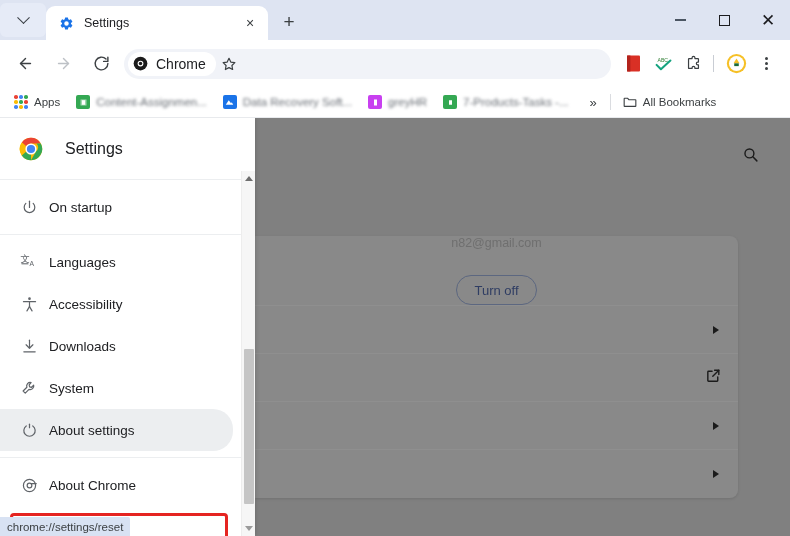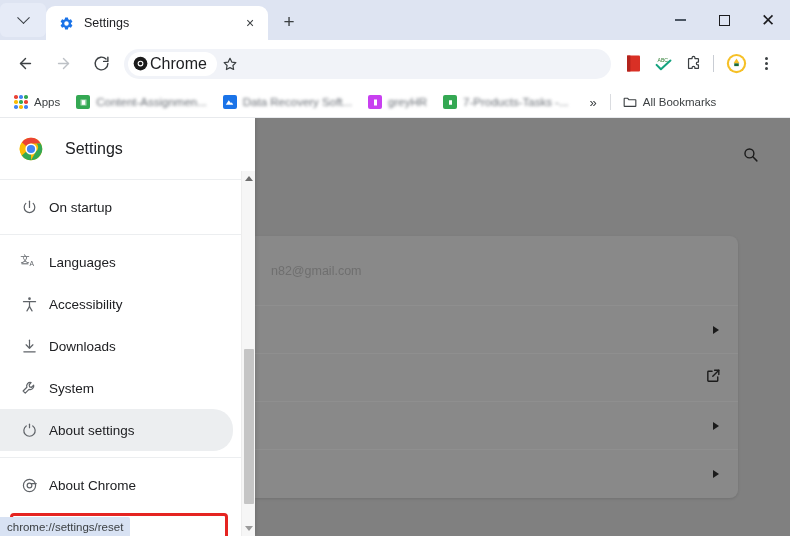--- a/index.html
+++ b/index.html
@@ -130,23 +130,23 @@
   .chrome-chip {
     height: 24px;
     background: #ffffff;
     border-radius: 13px;
     display: flex;
     align-items: center;
     padding: 0 10px 0 5px;
     flex: 0 0 auto;
   }
   .chip-label {
-    font-size: 16px;
+    font-size: 14px;
     color: #202124;
-    margin-left: 2px;
+    margin-left: 8px;
     white-space: nowrap;
   }
   .url {
     flex: 1;
     font-size: 13px;
     color: #202124;
     margin-left: 10px;
     white-space: nowrap;
     overflow: hidden;
     min-width: 0;
@@ -259,21 +259,21 @@
   }
   .card-row {
     position: relative;
     height: 48px;
     display: flex;
     align-items: center;
     padding: 0 16px;
     border-bottom: 1px solid #8f8f8f;
   }
   .card-row:last-child { border-bottom: none; }
-  .card-row.tall { height: 70px; }
+  .card-row.tall { height: 70px; flex-direction: column; }
   .row-text {
     flex: 1;
     font-size: 12.5px;
     color: #6f6f6f;
     white-space: nowrap;
     overflow: hidden;
   }
   .turnoff {
     border: 1px solid #5c6780;
     color: #2f3d63;
@@ -601,20 +601,21 @@
           <circle cx="10.5" cy="10.5" r="6.3"></circle>
             <path d="M15.3 15.3L21 21"></path>
         </svg>
       </div>
     </div>
 
     <div class="card" style="left:255px;">
 
       <div class="card-row tall">
         <span class="row-text">n82@gmail.com</span>
+        <button class="turnoff">Turn off</button>
       </div>
 
       <div class="card-row">
         <span class="row-text"></span>
         <span class="row-arrow"></span>
       </div>
 
       <div class="card-row">
         <span class="row-text"></span>
         <span>

